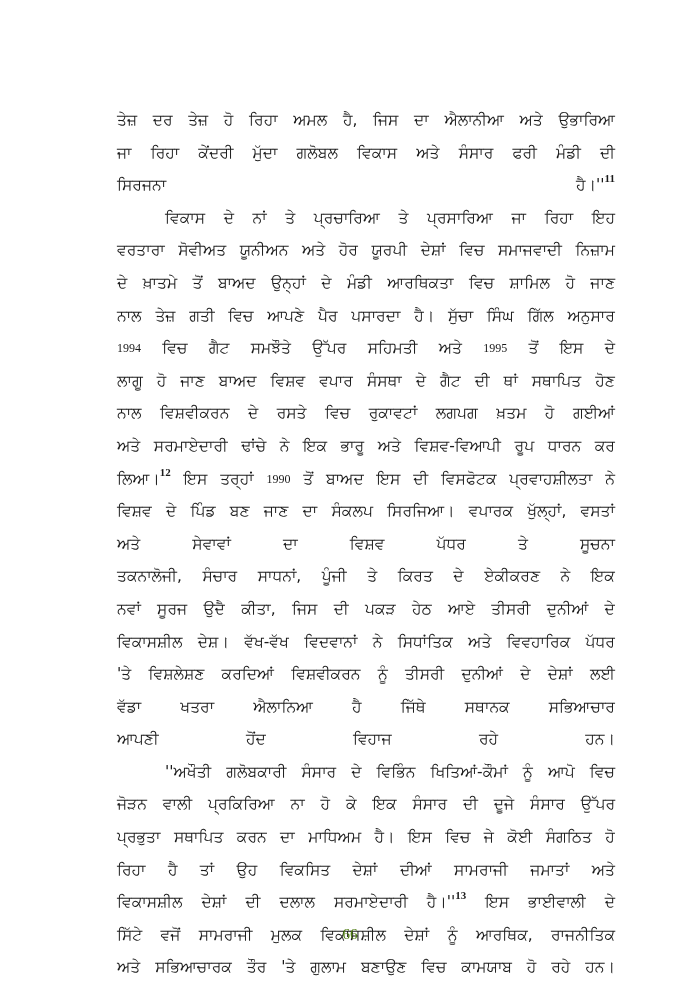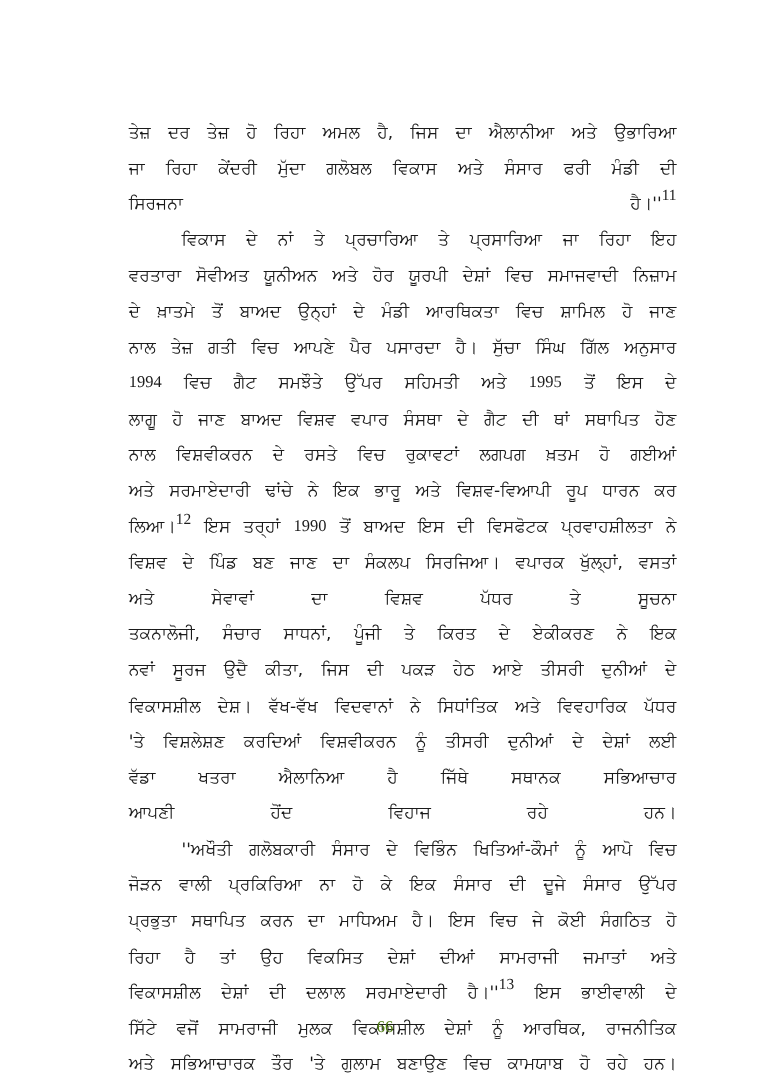--- a/index.html
+++ b/index.html
@@ -4,22 +4,22 @@
 <style>
   html, body { margin: 0; padding: 0; background: #ffffff; }
   body { width: 700px; height: 989px; position: relative; overflow: hidden;
          font-family: "DejaVu Sans", sans-serif; color: #1a1a1a; }
   .page { position: absolute; left: 0; top: 0; width: 700px; height: 839px; background: #fff; }
   .text { position: absolute; left: 117px; top: 104px; width: 498px; }
   .line { display: block; height: 32.6px; line-height: 32.6px; font-size: 15.5px;
           text-align: justify; text-align-last: justify; white-space: nowrap; overflow: visible; }
   .line.indent { padding-left: 48px; }
   .line .w { }
-  sup { font-family: "Liberation Serif", serif; font-size: 14px; font-weight: normal; vertical-align: 8px; line-height: 0; }
-  .num { font-family: "Liberation Serif", serif; font-size: 15px; }
+  sup { font-family: "Liberation Serif", serif; font-size: 11px; font-weight: bold; vertical-align: 8px; line-height: 0; }
+  .num { font-family: "Liberation Serif", serif; font-size: 12px; }
   .pageno { position: absolute; top: 926px; left: 0; width: 700px; text-align: center;
             font-family: "Liberation Serif", serif; font-size: 15px; color: #4d7c0f; }
   .row { display: flex; justify-content: space-between; }
   .row.left { justify-content: space-between; gap: 7px; }
 </style>
 </head>
 <body>
 
 <div class="page">
   <div class="text" id="text-block">

